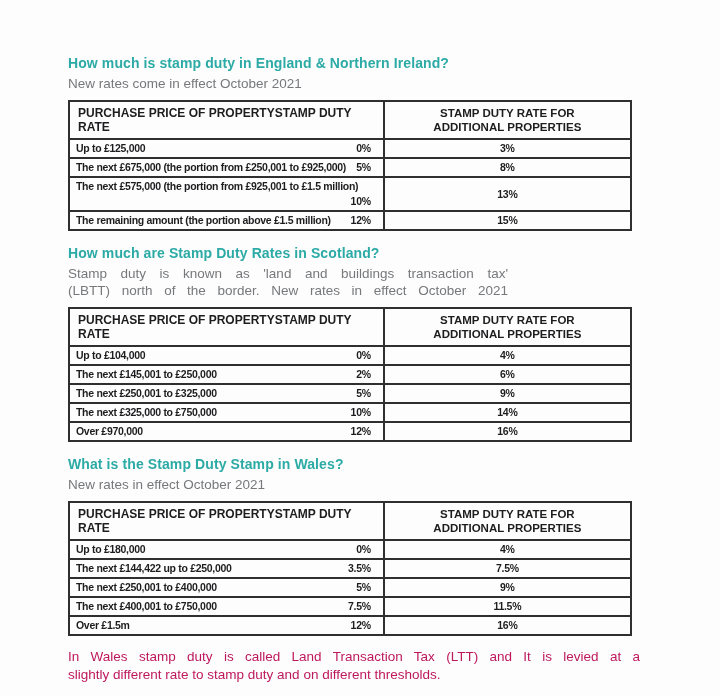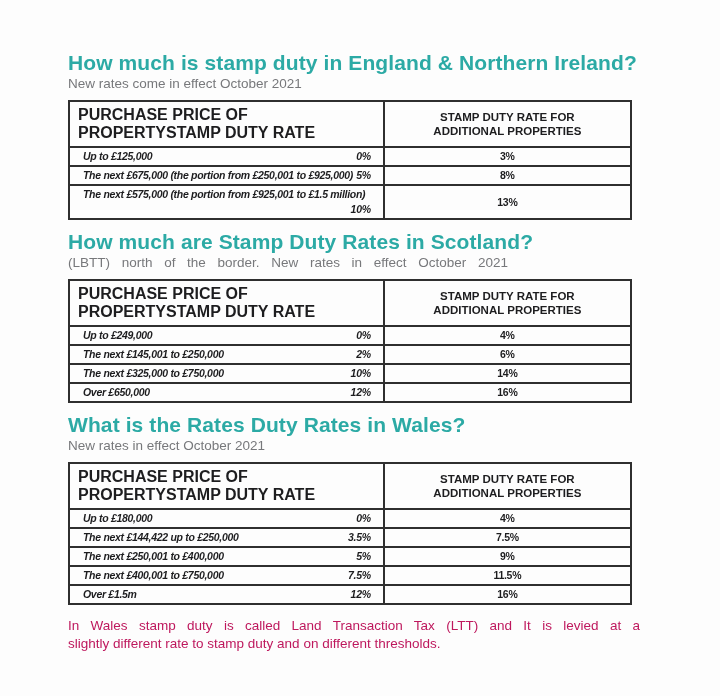--- a/index.html
+++ b/index.html
@@ -10,21 +10,21 @@
     overflow: hidden;
     color: #1d1d1f;
   }
   .page {
     padding: 53px 0 0 68px;
     width: 720px;
   }
   .section { margin-bottom: 0; }
   .section + .section { margin-top: 12px; }
   .heading {
-    font-size: 21px;
+    font-size: 14px;
     font-weight: bold;
     line-height: 20px;
     color: #2caaa5;
     letter-spacing: 0.1px;
   }
   .subtitle { margin: 2px 16px 8px 0; }
   .subtitle-line {
     font-size: 13.5px;
     line-height: 17px;
     color: #77787b;
@@ -39,36 +39,36 @@
     border-collapse: collapse;
     table-layout: fixed;
   }
   table.duty-table th, table.duty-table td {
     border: 2px solid #2f2f2f;
   }
   th.col-left {
     width: 280px;
     text-align: left;
     padding: 4px 4px 4px 8px;
-    font-size: 16px;
+    font-size: 12px;
     font-weight: bold;
     height: 36px;
     color: #1d1d1f;
   }
   th.col-right {
     width: 220px;
     text-align: center;
     font-size: 11.5px;
     line-height: 14px;
     font-weight: bold;
     padding: 3px 2px;
     color: #1d1d1f;
   }
   tr.data-row td { height: 19px; }
-  td.cell-left { padding: 1px 12px 1px 13px; font-style: italic; }
+  td.cell-left { padding: 1px 12px 1px 6px; }
   td.cell-left .label {
     float: left;
     font-size: 10.5px;
     font-weight: bold;
     letter-spacing: -0.3px;
     line-height: 15px;
   }
   td.cell-left .rate {
     float: right;
     font-size: 10.5px;
@@ -130,74 +130,89 @@
             </td>
           <td class="cell-right">8%</td>
         </tr>
         <tr class="data-row">
           <td class="cell-left">
               <span class="label">The next £575,000 (the portion from £925,001 to £1.5 million)</span>
               <span class="rate">10%</span>
             </td>
           <td class="cell-right">13%</td>
         </tr>
+        <tr class="data-row">
+          <td class="cell-left">
+              <span class="label">The remaining amount (the portion above £1.5 million)</span>
+              <span class="rate">12%</span>
+            </td>
+          <td class="cell-right">15%</td>
+        </tr>
       </tbody>
     </table>
   </div>
 
   <div class="section">
     <div class="heading">How much are Stamp Duty Rates in Scotland?</div>
     <div class="subtitle">
+      <div class="subtitle-line justified">Stamp duty is known as 'land and buildings transaction tax'</div>
       <div class="subtitle-line justified">(LBTT) north of the border. New rates in effect October 2021</div>
     </div>
     <table class="duty-table">
       <thead>
         <tr>
           <th class="col-left">PURCHASE PRICE OF PROPERTYSTAMP DUTY RATE</th>
           <th class="col-right">
             <div>STAMP DUTY RATE FOR</div>
             <div>ADDITIONAL PROPERTIES</div>
           </th>
         </tr>
       </thead>
       <tbody>
         <tr class="data-row">
           <td class="cell-left">
-              <span class="label">Up to £249,000</span>
+              <span class="label">Up to £104,000</span>
               <span class="rate">0%</span>
             </td>
           <td class="cell-right">4%</td>
         </tr>
         <tr class="data-row">
           <td class="cell-left">
               <span class="label">The next £145,001 to £250,000</span>
               <span class="rate">2%</span>
             </td>
           <td class="cell-right">6%</td>
         </tr>
         <tr class="data-row">
           <td class="cell-left">
+              <span class="label">The next £250,001 to £325,000</span>
+              <span class="rate">5%</span>
+            </td>
+          <td class="cell-right">9%</td>
+        </tr>
+        <tr class="data-row">
+          <td class="cell-left">
               <span class="label">The next £325,000 to £750,000</span>
               <span class="rate">10%</span>
             </td>
           <td class="cell-right">14%</td>
         </tr>
         <tr class="data-row">
           <td class="cell-left">
-              <span class="label">Over £650,000</span>
+              <span class="label">Over £970,000</span>
               <span class="rate">12%</span>
             </td>
           <td class="cell-right">16%</td>
         </tr>
       </tbody>
     </table>
   </div>
 
   <div class="section">
-    <div class="heading">What is the Rates Duty Rates in Wales?</div>
+    <div class="heading">What is the Stamp Duty Stamp in Wales?</div>
     <div class="subtitle">
       <div class="subtitle-line">New rates in effect October 2021</div>
     </div>
     <table class="duty-table">
       <thead>
         <tr>
           <th class="col-left">PURCHASE PRICE OF PROPERTYSTAMP DUTY RATE</th>
           <th class="col-right">
             <div>STAMP DUTY RATE FOR</div>
             <div>ADDITIONAL PROPERTIES</div>

